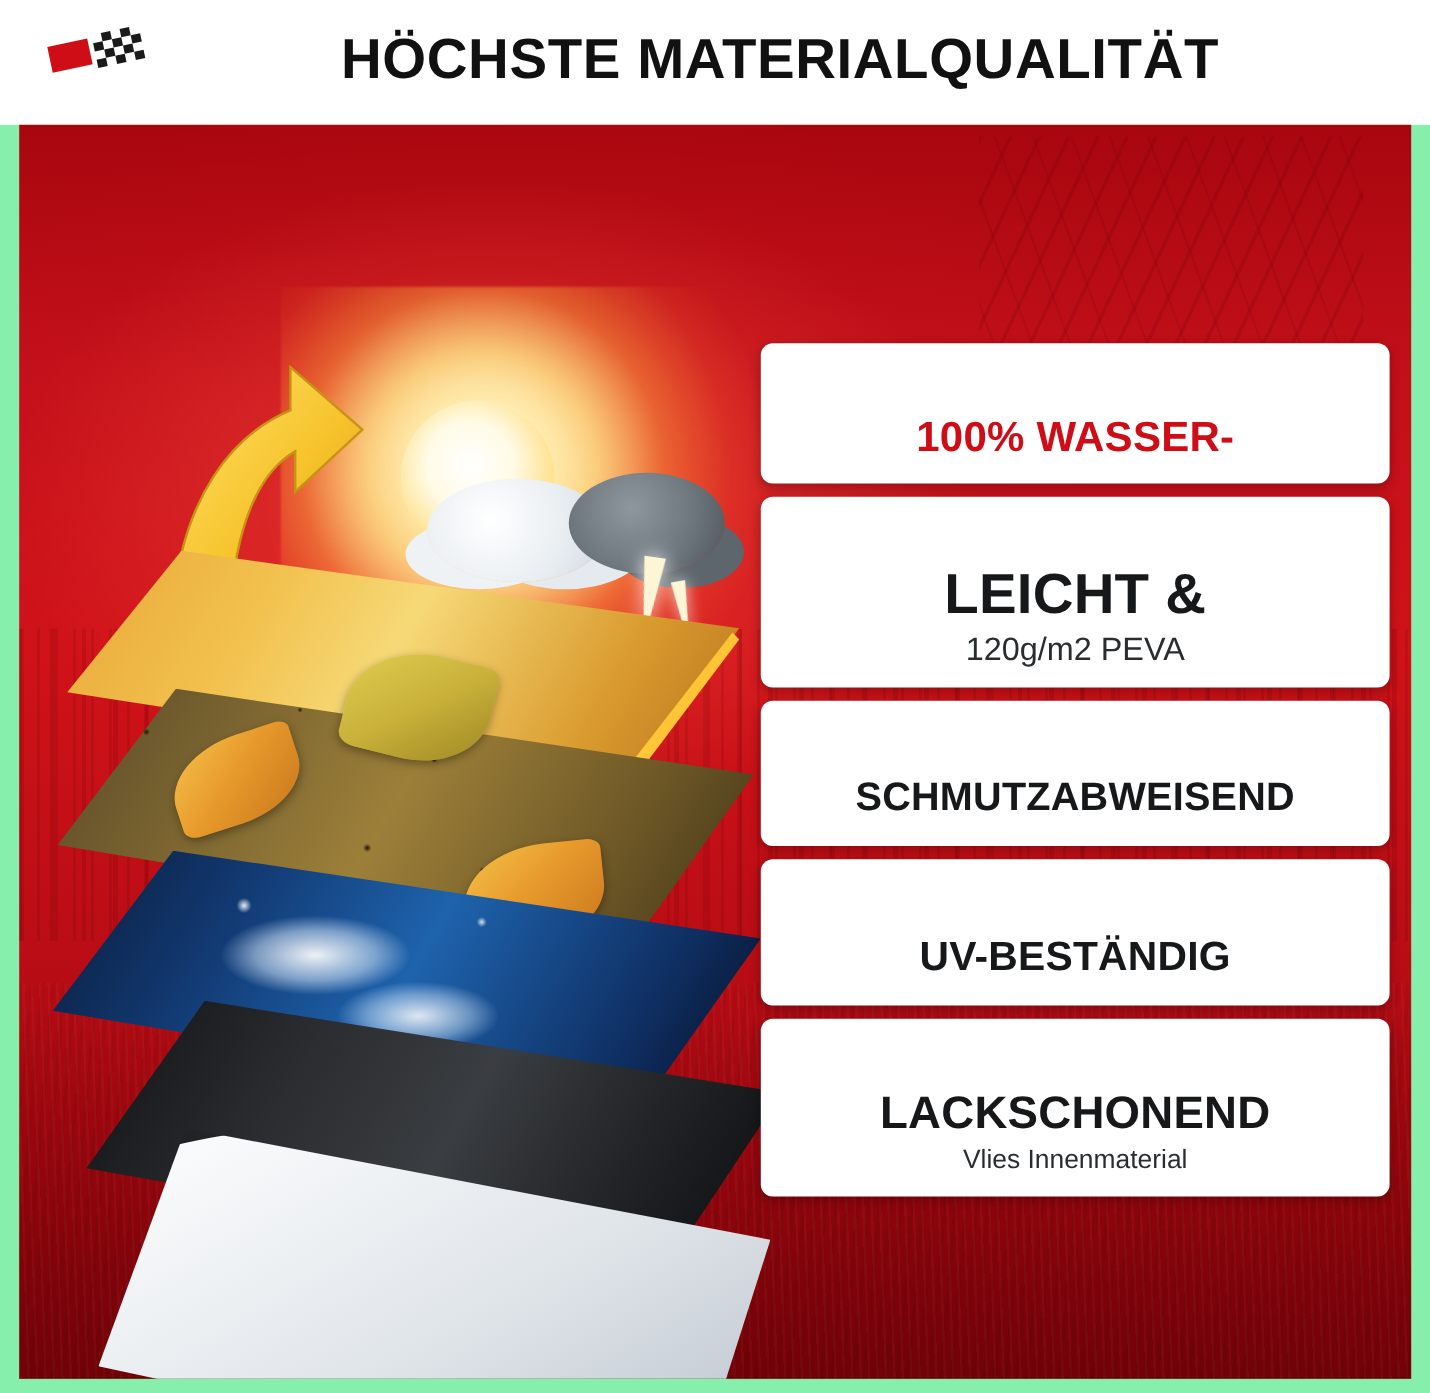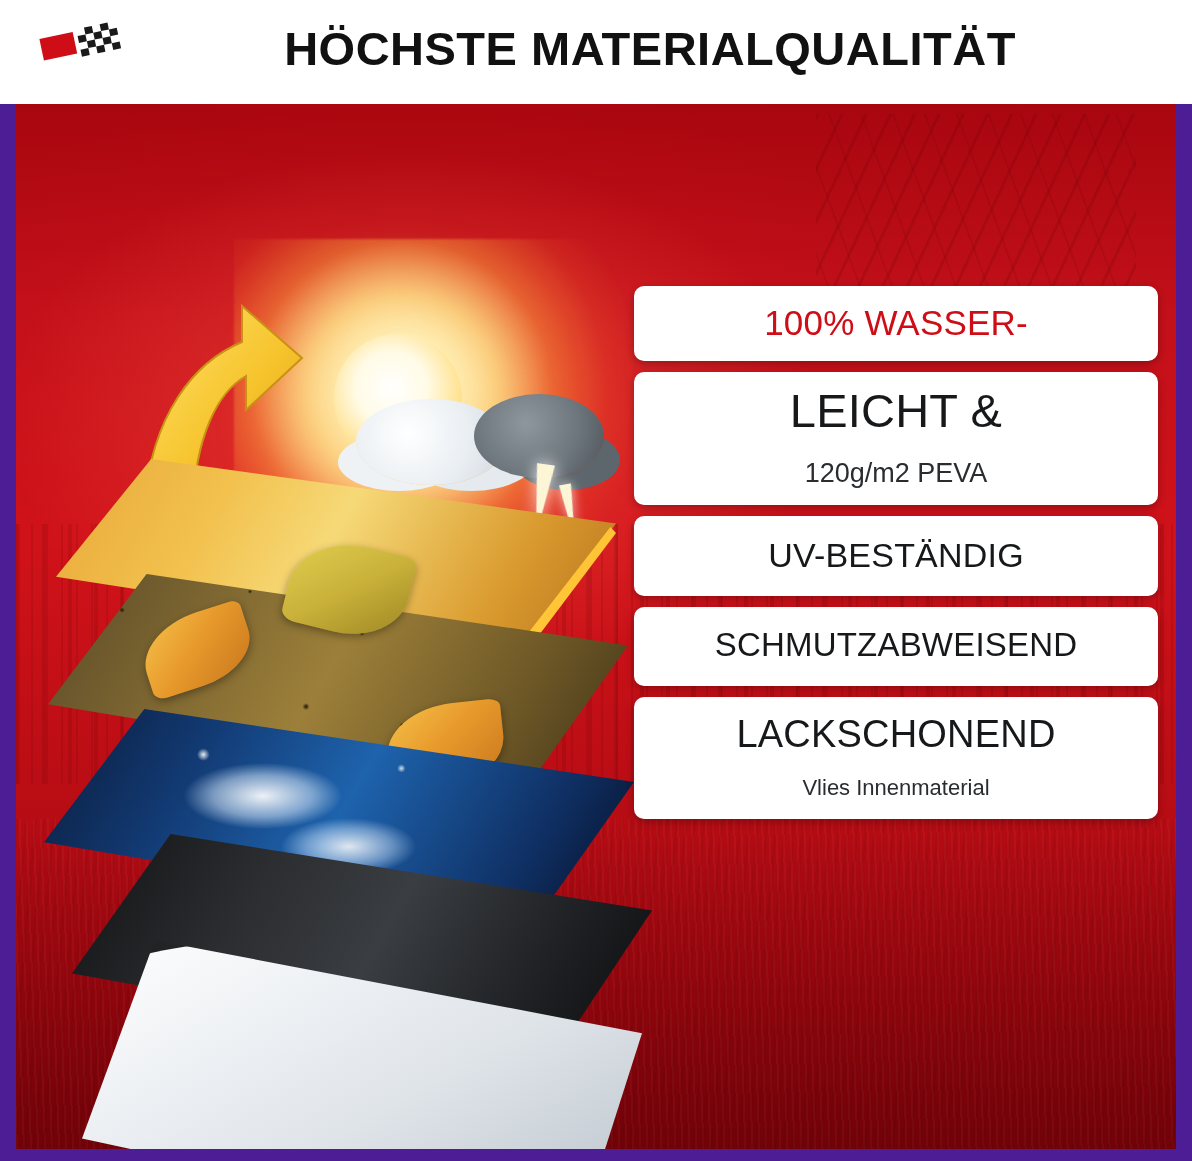--- a/index.html
+++ b/index.html
@@ -9,21 +9,21 @@
   }
   body {
     font-family: "Liberation Sans", sans-serif;
     -webkit-font-smoothing: antialiased;
   }
   .page {
     position: relative;
     width: 1192px;
     height: 1161px;
     overflow: hidden;
-    background: #4c1d95;
+    background: #86efac;
   }
 
   
   .header {
     position: absolute;
     left: 0;
     top: 0;
     width: 1192px;
     height: 104px;
     background: #ffffff;
@@ -251,29 +251,30 @@
   }
   .card {
     background: #ffffff;
     border-radius: 10px;
     margin-bottom: 11px;
     box-shadow: 0 3px 9px rgba(0,0,0,0.28);
     padding: 13px 18px 15px 18px;
     text-align: center;
   }
   .card-title {
-    font-weight: normal;
+    font-weight: bold;
     color: #16181a;
     line-height: 1.12;
     letter-spacing: 0.2px;
+    margin-top: 42px;
   }
   .card-sub {
     color: #2a2d30;
     line-height: 1.18;
-    margin-top: 20px;
+    margin-top: 4px;
   }
   .card-1 { padding-top: 17px; padding-bottom: 19px; }
   .card-1 .card-title { color: #cf0d16; font-size: 35px; }
   .card-2 .card-title { font-size: 47px; }
   .card-2 .card-sub { font-size: 27px; }
   .card-3 { padding: 20px 18px 22px; }
   .card-3 .card-title { font-size: 34px; }
   .card-4 { padding: 20px 18px 22px; }
   .card-4 .card-title { font-size: 33px; }
   .card-5 { padding: 16px 18px 18px; }
@@ -364,26 +365,26 @@
 
       <div class="card card-1">
         <div class="card-title nowrap">100% WASSER-</div>
       </div>
 
       <div class="card card-2">
         <div class="card-title nowrap">LEICHT &amp;</div>
         <div class="card-sub nowrap">120g/m2 PEVA</div>
       </div>
 
+      <div class="card card-4">
+        <div class="card-title nowrap">SCHMUTZABWEISEND</div>
+      </div>
+
       <div class="card card-3">
         <div class="card-title nowrap">UV-BESTÄNDIG</div>
-      </div>
-
-      <div class="card card-4">
-        <div class="card-title nowrap">SCHMUTZABWEISEND</div>
       </div>
 
       <div class="card card-5">
         <div class="card-title nowrap">LACKSCHONEND</div>
         <div class="card-sub nowrap">Vlies Innenmaterial</div>
       </div>
 
     </div>
   </div>
 </div>

